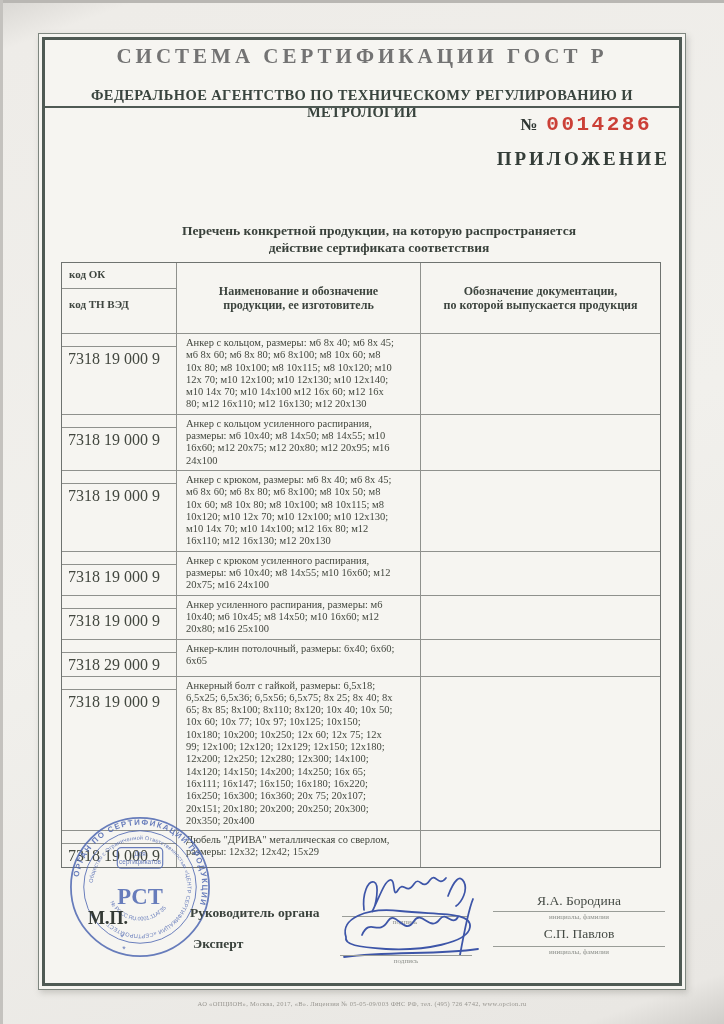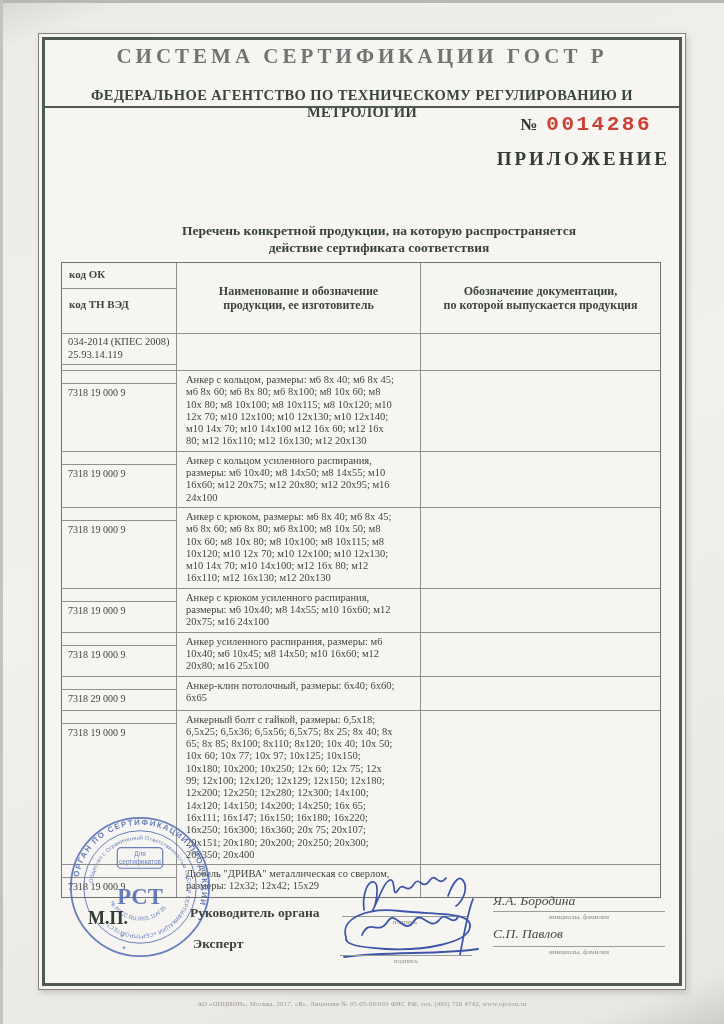--- a/index.html
+++ b/index.html
@@ -41,27 +41,27 @@
   .trow{display:grid;grid-template-columns:115px 244px 1fr;border-top:1px solid #8f918d;box-sizing:border-box;}
   .trow:first-child{border-top:none;font-weight:bold;}
   .c1{border-right:1px solid #8f918d;box-sizing:border-box;display:flex;flex-direction:column;}
   .c2{border-right:1px solid #8f918d;box-sizing:border-box;}
   .c3{box-sizing:border-box;}
   .hcell .c1top{padding:5px 6px 2px 7px;font-size:11px;border-bottom:1px solid #8f918d;min-height:26px;box-sizing:border-box;}
   .hcell .c1bot{padding:9px 6px 2px 7px;font-size:11px;flex:1;}
   .hcenter{display:flex;flex-direction:column;justify-content:center;text-align:center;font-size:12px;line-height:14px;color:#3c443e;}
   .codetop{height:13px;border-bottom:1px solid #8f918d;box-sizing:border-box;}
   .codetop.filled{height:auto;padding:2px 5px 3px 6px;font-size:10.5px;line-height:12.5px;}
-  .codebot{padding:3px 5px 2px 6px;font-size:10px;flex:1;color:#42473f;}
+  .codebot{padding:3px 5px 2px 6px;font-size:16px;flex:1;color:#42473f;}
   .prod{padding:3px 24px 3px 9px;font-size:10.5px;line-height:12.3px;color:#43483f;text-align:left;}
 
   .sig-label{position:absolute;font-size:13.5px;font-weight:bold;color:#3a423c;}
   .sig-line{position:absolute;border-top:1px solid #9a9d98;}
   .microcap{position:absolute;font-size:7px;color:#8d908b;text-align:center;}
-  .sig-name{position:absolute;font-size:13.5px;color:#454b45;text-align:left;font-style:italic;}
+  .sig-name{position:absolute;font-size:13.5px;color:#454b45;text-align:center;}
   .mp{position:absolute;left:88px;top:908px;font-size:18px;font-weight:bold;color:#30363180;color:#343a35;}
 
   .stamp-box{position:absolute;left:66px;top:813px;width:148px;height:148px;opacity:.85;}
   .sig-svg{position:absolute;}
   .footer{position:absolute;left:0;top:1000px;width:724px;text-align:center;font-size:6.5px;color:#97958f;letter-spacing:.3px;}
 </style>
 </head>
 <body>
 
 <div class="page">
@@ -100,31 +100,20 @@
       <div class="c2 hcenter">
         <div>Наименование и обозначение</div>
         <div>продукции, ее изготовитель</div>
       </div>
       <div class="c3 hcenter">
         <div>Обозначение документации,</div>
         <div>по которой выпускается продукция</div>
       </div>
     </div>
 
-    <div class="trow" style="min-height:34px">
-      <div class="c1">
-        <div class="codetop filled">
-          <div>034-2014 (КПЕС 2008)</div>
-          <div>25.93.14.119</div>
-        </div>
-        <div class="codebot"></div>
-      </div>
-      <div class="c2"></div>
-      <div class="c3"></div>
-    </div>
 
     <div class="trow" style="min-height:60px">
       <div class="c1">
         <div class="codetop"></div>
         <div class="codebot">7318 19 000 9</div>
       </div>
       <div class="c2 prod">Анкер с кольцом, размеры: м6 8х 40; м6 8х 45; м6 8х 60; м6 8х 80; м6 8х100; м8 10х 60; м8 10х 80; м8 10х100; м8 10х115; м8 10х120; м10 12х 70; м10 12х100; м10 12х130; м10 12х140; м10 14х 70; м10 14х100 м12 16х 60; м12 16х 80; м12 16х110; м12 16х130; м12 20х130</div>
       <div class="c3"></div>
     </div>
 

